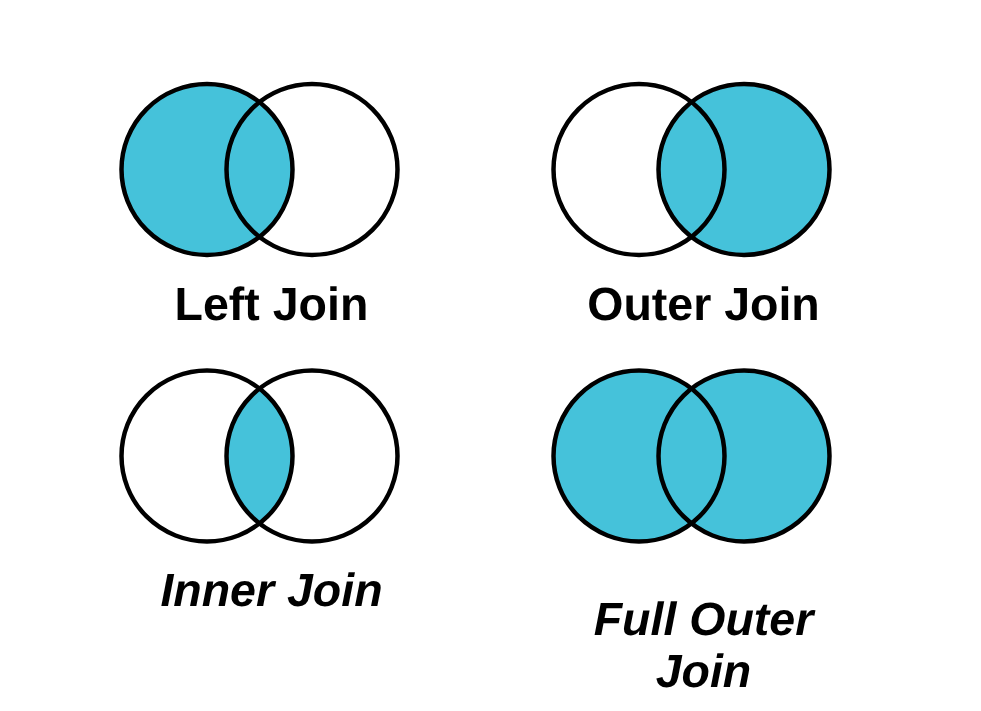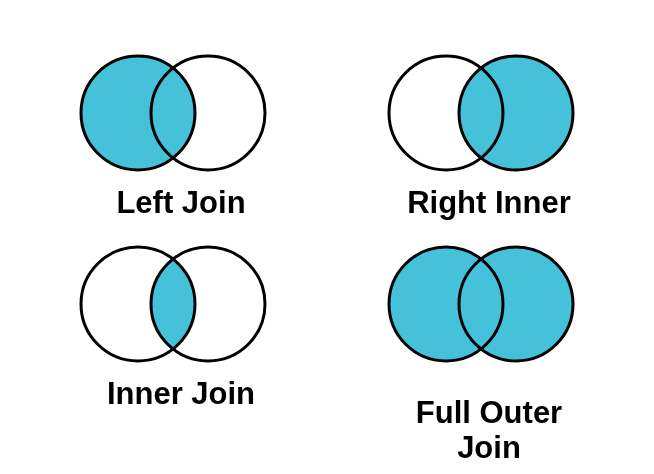--- a/index.html
+++ b/index.html
@@ -15,24 +15,24 @@
   }
   .canvas {
     position: relative;
     width: 654px;
     height: 474px;
     background: #ffffff;
   }
   .venn-row {
     display: flex;
     margin-left: 66px;
-    gap: 78px;
+    gap: 58px;
   }
   .venn-row.row-1 { padding-top: 51px; }
-  .venn-row.row-2 { margin-top: 21px; }
+  .venn-row.row-2 { margin-top: 21px; font-style: italic; }
   .venn-cell {
     width: 230px;
     display: flex;
     flex-direction: column;
     align-items: center;
   }
   .venn-svg {
     width: 230px;
     height: 125px;
     display: block;
@@ -67,21 +67,21 @@
     </div>
 
     <div class="venn-cell">
       <svg class="venn-svg" viewBox="0 0 230 125">
         <circle class="fill-left" cx="72" cy="62" r="57" stroke="none" fill="#ffffff"></circle>
         <circle class="fill-right" cx="142" cy="62" r="57" stroke="none" fill="#45C2DA"></circle>
         <path class="fill-lens" d="M107 17 A57 57 0 0 1 107 107 A57 57 0 0 1 107 17 Z" stroke="none" fill="#45C2DA"></path>
         <circle class="outline" cx="72" cy="62" r="57" fill="none" stroke-width="3" stroke="#000000"></circle>
         <circle class="outline" cx="142" cy="62" r="57" fill="none" stroke-width="3" stroke="#000000"></circle>
       </svg>
-      <div class="venn-label" style="color: rgb(0, 0, 0);">Right Inner</div>
+      <div class="venn-label" style="color: rgb(0, 0, 0);">Outer Join</div>
     </div>
 
   </div>
 
   <div class="venn-row row-2">
 
     <div class="venn-cell">
       <svg class="venn-svg" viewBox="0 0 230 125">
         <circle class="fill-left" cx="72" cy="62" r="57" stroke="none" fill="#ffffff"></circle>
         <circle class="fill-right" cx="142" cy="62" r="57" stroke="none" fill="#ffffff"></circle>

